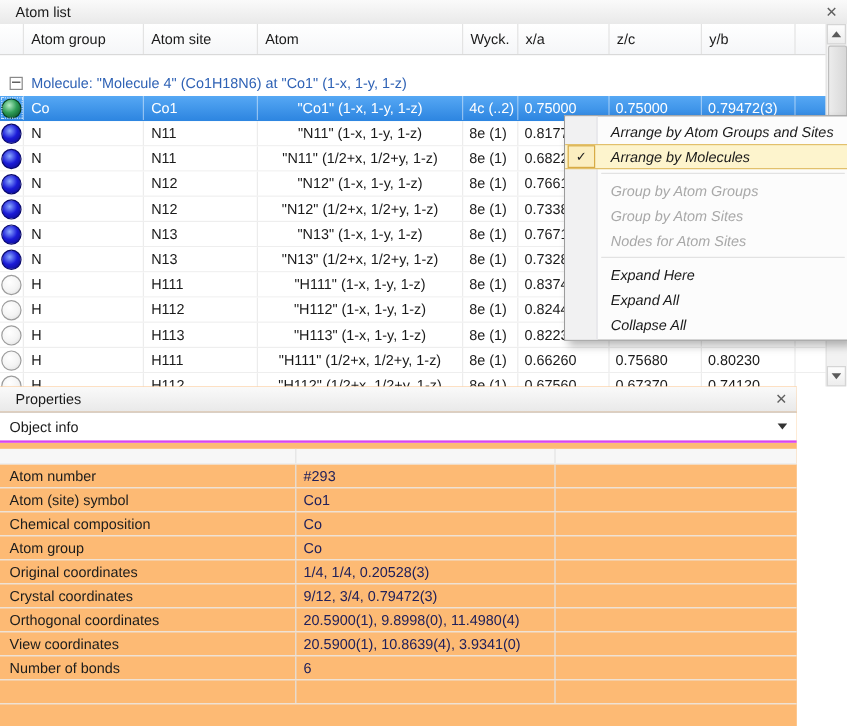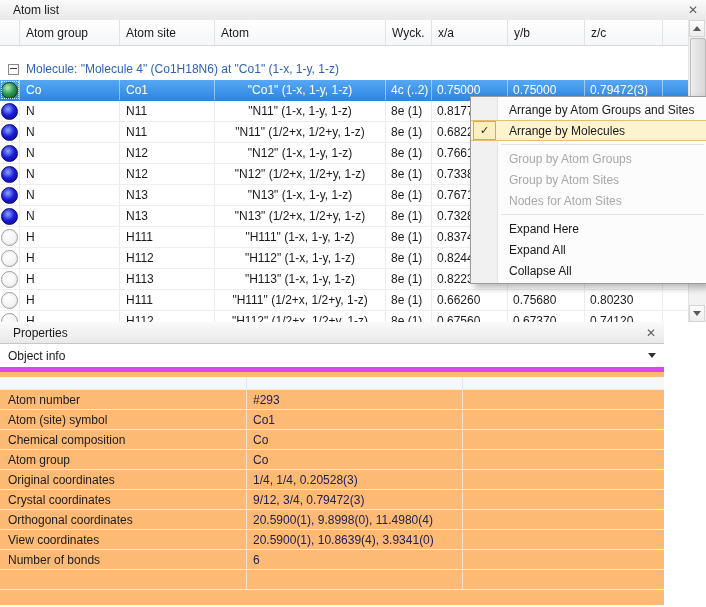--- a/index.html
+++ b/index.html
@@ -55,33 +55,33 @@
   .sb-thumb{position:absolute;left:1px;top:18px;width:14px;height:62px;background:linear-gradient(90deg,#ececec,#d8d8d8);
             border:1px solid #bdbdbd;border-radius:2px;}
 
   
   .context-menu{position:absolute;left:470px;top:96px;width:235px;background:#fcfcfc;
                 border:1px solid #9b9b9b;box-shadow:4px 4px 7px rgba(0,0,0,0.28);
                 padding:2px 0;z-index:20;}
   .context-menu::before{content:"";position:absolute;left:0;top:0;bottom:0;width:26px;
                 background:#f1f1f2;border-right:1px solid #e2e2e6;z-index:0;}
   .menu-item{position:relative;z-index:1;height:21px;display:flex;align-items:center;
-             padding-left:38px;color:#1a1a1a;white-space:nowrap;}
+             padding-left:38px;color:#1a1a1a;white-space:nowrap;font-style:italic;}
   .menu-item.disabled{color:#a8a8a8;}
   .menu-item.checked-hl{background:#fdf4cd;border-top:1px solid #e2c06c;border-bottom:1px solid #e2c06c;
              height:19px;}
   .check-box{position:absolute;left:2px;top:0;width:21px;height:17px;background:#fbeec0;
              border:1px solid #d8ab45;display:flex;align-items:center;justify-content:center;
              font-size:11px;font-weight:bold;color:#222;}
   .menu-sep{position:relative;z-index:1;height:1px;background:#e2e2e2;margin:3px 2px 3px 30px;}
 
   
   .props-panel{position:absolute;left:0;top:322px;width:664px;height:283px;background:#fdba74;overflow:hidden;}
   .props-panel .titlebar{height:21px;}
-  .combo{height:23px;border-bottom:5px solid #d946ef;background:#fff;display:flex;align-items:center;
+  .combo{height:23px;border-bottom:2px solid #d946ef;background:#fff;display:flex;align-items:center;
          padding:0 8px 0 8px;}
   .combo .cspacer{flex:1;}
   .combo-arrow{width:0;height:0;border-left:4px solid transparent;border-right:4px solid transparent;
                border-top:5px solid #333;}
   .props-grid{margin-top:5px;}
   .prow{display:grid;grid-template-columns:247px 216px 243px;height:19px;border-bottom:1px solid #ebebeb;}
   .prow>div{display:flex;align-items:center;height:100%;overflow:hidden;white-space:nowrap;}
   .plabel{padding-left:8px;color:#1c1c1c;border-right:1px solid #e3e3e3;}
   .pvalue{padding-left:6px;color:#20205a;border-right:1px solid #e3e3e3;}
   .prow.spacer-row{height:12px;background:#f7f7f7;}
@@ -99,22 +99,22 @@
       <span class="close-x">✕</span>
     </div>
 
     <div class="list-header grid-cols" id="atom-header">
         <div class="hcell"></div>
         <div class="hcell">Atom group</div>
         <div class="hcell">Atom site</div>
         <div class="hcell">Atom</div>
         <div class="hcell">Wyck.</div>
         <div class="hcell">x/a</div>
+        <div class="hcell">z/c</div>
         <div class="hcell">y/b</div>
-        <div class="hcell">z/c</div>
         <div class="hcell nodiv"></div>
       </div>
 
     <div class="tree-row">
       <span class="expander"></span>
       <span class="tree-label">Molecule: "Molecule 4" (Co1H18N6) at "Co1" (1-x, 1-y, 1-z)</span>
     </div>
 
     <div id="atom-rows">
         <div class="arow grid-cols selected">

